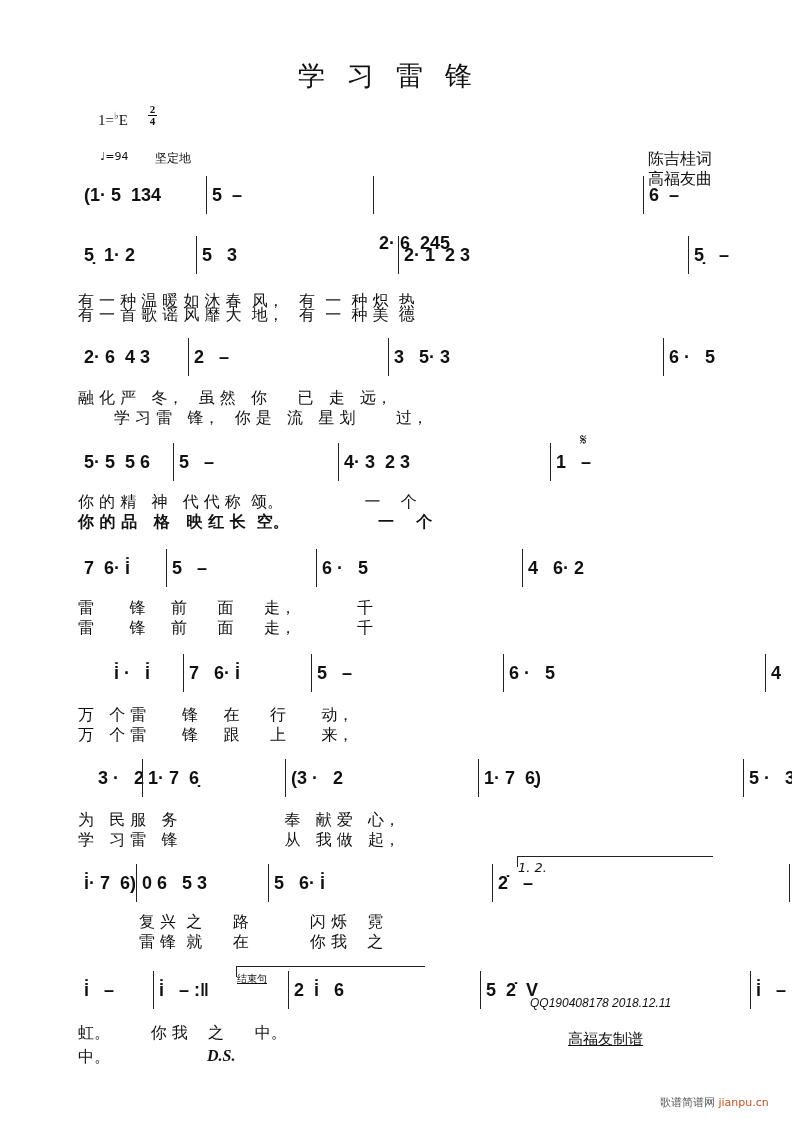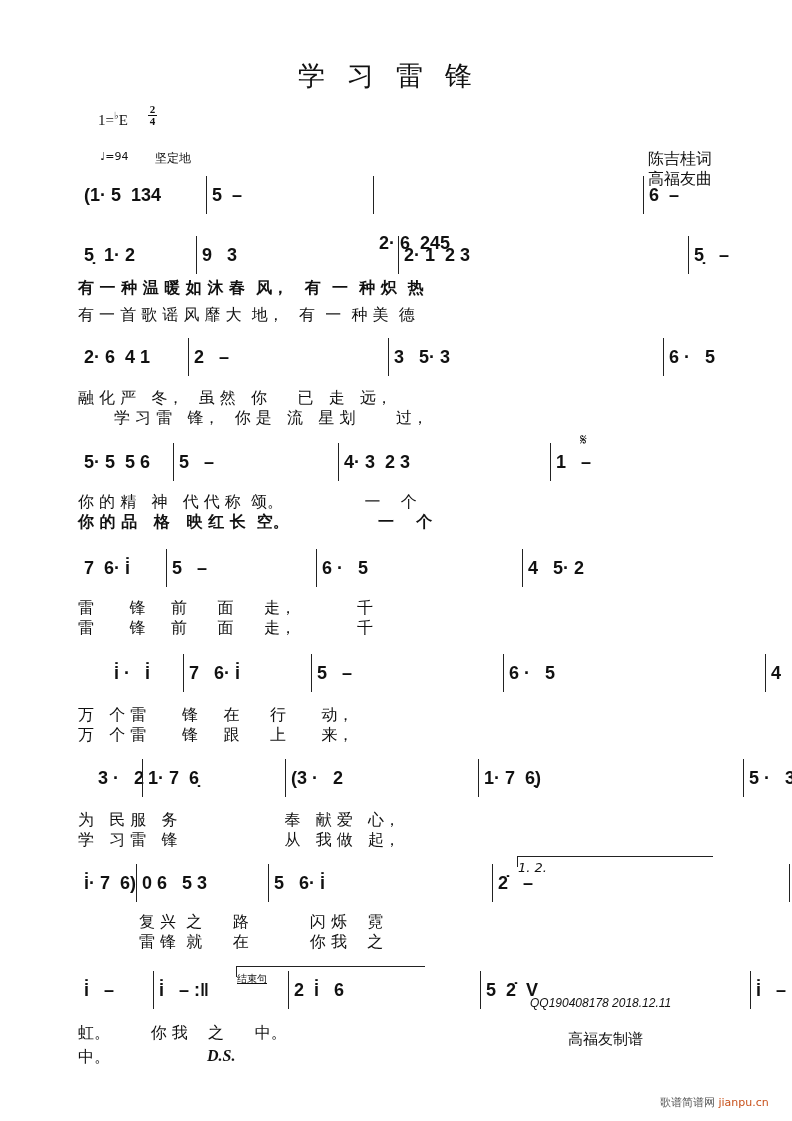--- a/index.html
+++ b/index.html
@@ -9,21 +9,21 @@
   .key{top:110px;left:98px;font-size:15px;font-family:"Liberation Serif",serif;}
   .key sup{font-size:10px;}
   .timesig{top:104px;left:148px;font-size:11px;font-weight:bold;text-align:center;line-height:11px;font-family:"Liberation Serif",serif;}
   .tempo{top:150px;left:100px;font-size:11px;}
   .expr{top:150px;left:155px;font-size:12px;}
   .credits{top:115px;left:648px;font-size:16px;line-height:20px;font-family:Liberation Serif, serif;margin-top:34px;}
   .row{position:absolute;left:78px;width:640px;height:30px;}
   .m{position:absolute;top:0;height:30px;font-family:"Liberation Sans",sans-serif;font-weight:bold;font-size:18px;line-height:30px;white-space:pre;}
   .bar{position:absolute;top:-4px;width:1px;height:38px;background:#222;}
   .lyr{position:absolute;left:78px;font-size:16px;letter-spacing:0;white-space:pre;font-family:"DejaVu Serif",serif;line-height:20px;}
-  .foot{font-size:15px;font-family:"DejaVu Serif",serif;}
+  .foot{font-size:15px;font-family:"DejaVu Serif",serif;text-decoration:underline;}
   .qq{font-size:12px;font-style:italic;font-family:"Liberation Sans",sans-serif;}
   .ds{font-size:16px;font-weight:bold;font-style:italic;font-family:"Liberation Serif",serif;}
   .wm{font-size:11px;color:#555;}
   .wm span{color:#c8501a;}
   .volta{position:absolute;border-top:1px solid #222;border-left:1px solid #222;height:10px;}
   .voltalbl{font-size:13px;font-style:italic;}
   .endlbl{font-size:10px;}
 </style>
 </head>
 <body>
@@ -48,28 +48,28 @@
       <div class="bar" style="left: 128px;"></div>
       <div class="m" style="left: 134px;">5  –</div>
       <div class="bar" style="left: 295px;"></div>
       <div class="m" style="left: 301px; margin-top: 48px;">2· 6  245</div>
       <div class="bar" style="left: 565px;"></div>
       <div class="m" style="left: 571px;">6  –</div>
     </div>
     <div class="row" style="top: 240px;">
       <div class="m" style="left: 6px;">5̣  1· 2</div>
       <div class="bar" style="left: 118px;"></div>
-      <div class="m" style="left: 124px;">9   3</div>
+      <div class="m" style="left: 124px;">5   3</div>
       <div class="bar" style="left: 320px;"></div>
       <div class="m" style="left: 326px;">2· 1  2 3</div>
       <div class="bar" style="left: 610px;"></div>
       <div class="m" style="left: 616px;">5̣   –</div>
     </div>
     <div class="row" style="top: 342px;">
-      <div class="m" style="left: 6px;">2· 6  4 1</div>
+      <div class="m" style="left: 6px;">2· 6  4 3</div>
       <div class="bar" style="left: 110px;"></div>
       <div class="m" style="left: 116px;">2   –</div>
       <div class="bar" style="left: 310px;"></div>
       <div class="m" style="left: 316px;">3   5· 3</div>
       <div class="bar" style="left: 585px;"></div>
       <div class="m" style="left: 591px;">6 ·   5</div>
     </div>
     <div class="row" style="top: 447px;">
       <div class="m" style="left: 6px;">5· 5  5 6</div>
       <div class="bar" style="left: 95px;"></div>
@@ -79,21 +79,21 @@
       <div class="bar" style="left: 472px;"></div>
       <div class="m" style="left: 478px;">1   –</div>
     </div>
     <div class="row" style="top: 553px;">
       <div class="m" style="left: 6px;">7  6· i̇</div>
       <div class="bar" style="left: 88px;"></div>
       <div class="m" style="left: 94px;">5   –</div>
       <div class="bar" style="left: 238px;"></div>
       <div class="m" style="left: 244px;">6 ·   5</div>
       <div class="bar" style="left: 444px;"></div>
-      <div class="m" style="left: 450px;">4   5· 2</div>
+      <div class="m" style="left: 450px;">4   6· 2</div>
     </div>
     <div class="row" style="top: 658px; margin-left: 30px;">
       <div class="m" style="left: 6px;">i̇ ·   i̇</div>
       <div class="bar" style="left: 75px;"></div>
       <div class="m" style="left: 81px;">7   6· i̇</div>
       <div class="bar" style="left: 203px;"></div>
       <div class="m" style="left: 209px;">5   –</div>
       <div class="bar" style="left: 395px;"></div>
       <div class="m" style="left: 401px;">6 ·   5</div>
       <div class="bar" style="left: 657px;"></div>
@@ -126,21 +126,21 @@
       <div class="m" style="left: 81px;">i̇   – :‖</div>
       <div class="bar" style="left: 210px;"></div>
       <div class="m" style="left: 216px;">2  i̇   6</div>
       <div class="bar" style="left: 402px;"></div>
       <div class="m" style="left: 408px;">5  2̇  V</div>
       <div class="bar" style="left: 672px;"></div>
       <div class="m" style="left: 678px;">i̇   –</div>
     </div>
   </div>
 <div id="lyrics">
-    <div class="lyr" style="top: 278px; font-weight: bold;">有 一 种 温 暖 如 沐 春  风，   有  一  种 炽  热</div>
+    <div class="lyr" style="top: 291px;">有 一 种 温 暖 如 沐 春  风，   有  一  种 炽  热</div>
     <div class="lyr" style="top: 305px;">有 一 首 歌 谣 风 靡 大  地，   有  一  种 美  德</div>
     <div class="lyr" style="top: 388px;">融 化 严   冬，   虽 然   你      已   走   远，</div>
     <div class="lyr" style="top: 408px; margin-left: 36px;">学 习 雷   锋，   你 是   流   星 划        过，</div>
     <div class="lyr" style="top: 492px;">你 的 精   神   代 代 称  颂。                一    个</div>
     <div class="lyr" style="top: 512px; font-weight: bold;">你 的 品   格   映 红 长  空。                一    个</div>
     <div class="lyr" style="top: 598px;">雷       锋     前      面      走，            千</div>
     <div class="lyr" style="top: 618px;">雷       锋     前      面      走，            千</div>
     <div class="lyr" style="top: 705px;">万   个 雷       锋     在      行       动，</div>
     <div class="lyr" style="top: 725px;">万   个 雷       锋     跟      上       来，</div>
     <div class="lyr" style="top: 810px;">为   民 服   务                     奉   献 爱   心，</div>

